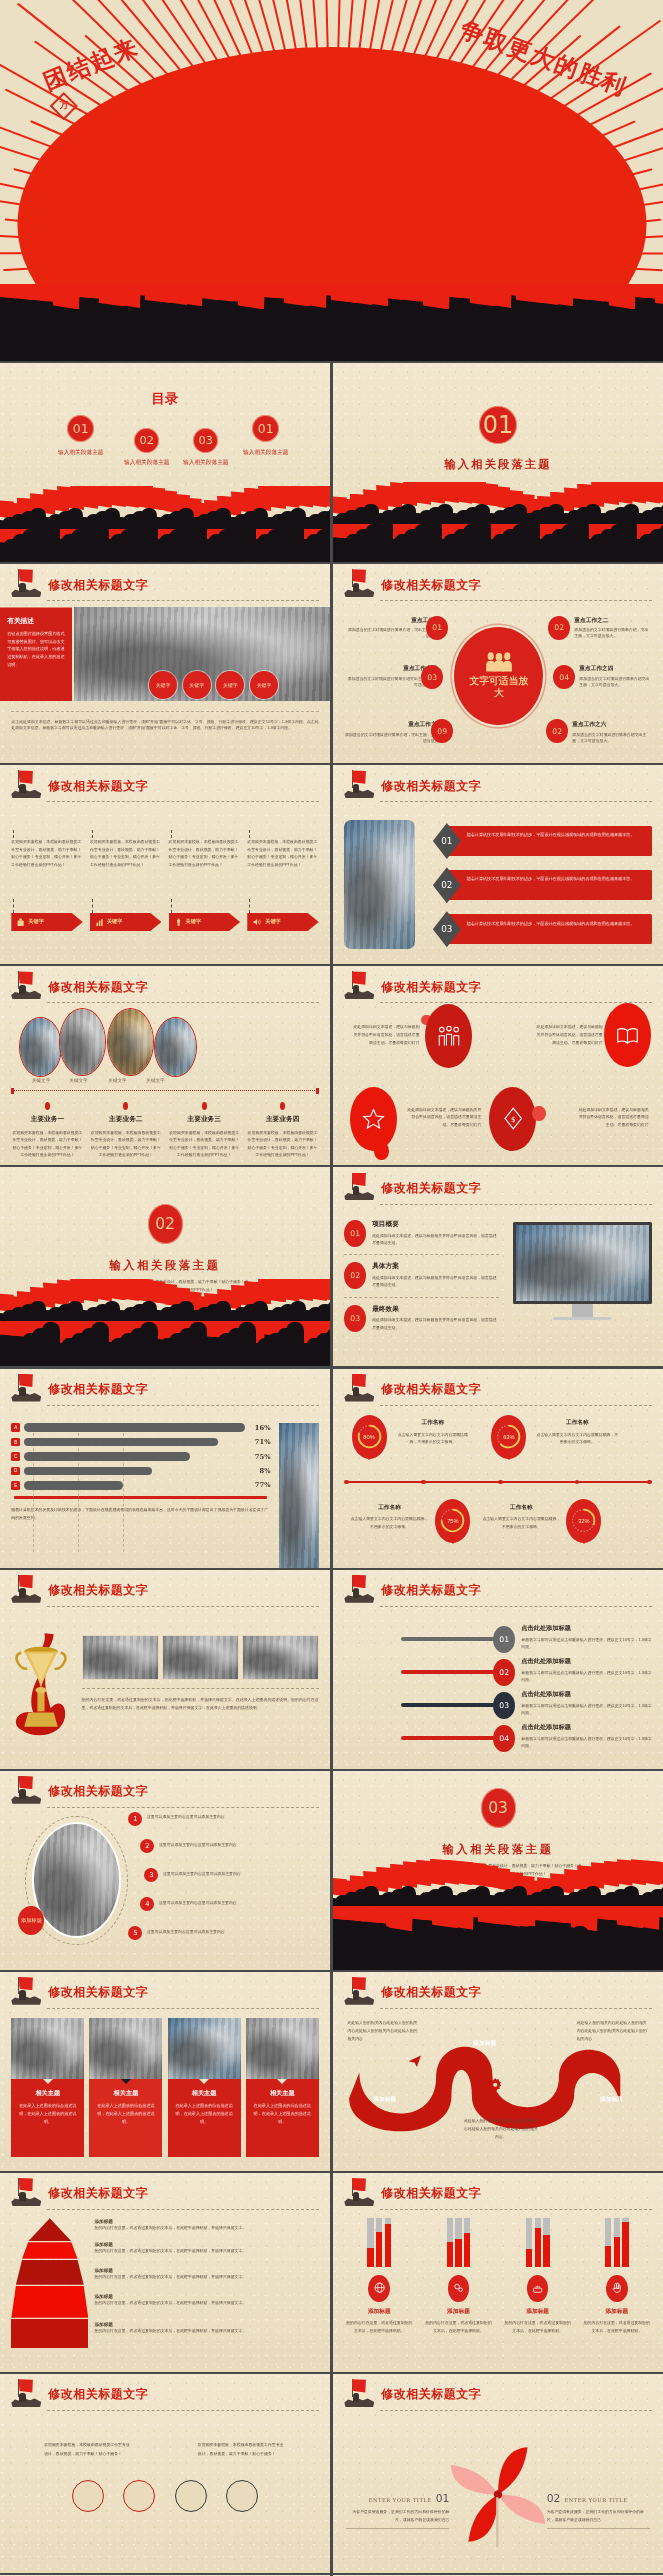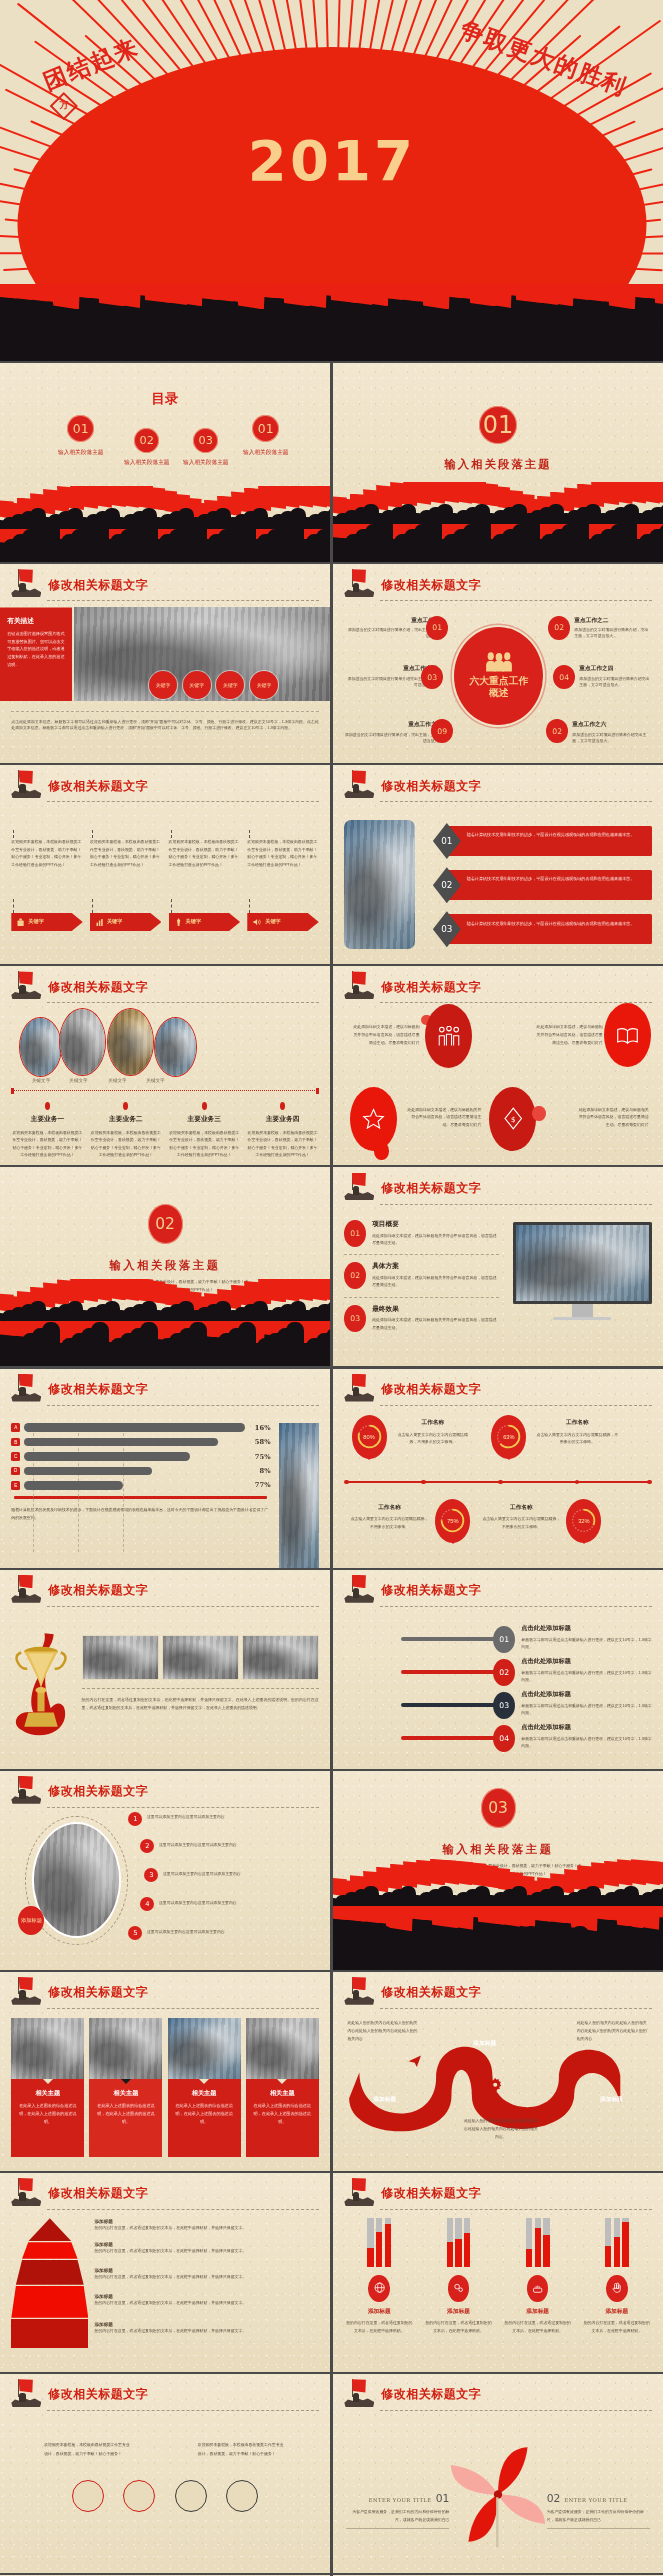--- a/index.html
+++ b/index.html
@@ -185,21 +185,20 @@
         <div class="ray" style="transform:rotate(87.10deg);height:366px;width:2.1px;"></div>
         <div class="ray" style="transform:rotate(90.05deg);height:402px;width:1.5px;"></div>
         <div class="ray" style="transform:rotate(93.00deg);height:330px;width:2.1px;"></div>
       </div>
     <div class="cover-arc"></div>
     <div class="cover-title-l">团结起来</div>
     <div class="cover-title-r">争取更大的胜利</div>
     <div class="seal">
         <span>万</span>
       </div>
-    <div class="cover-year">2017</div>
   </div>
   <div class="crowd tall" id="crowd1">
       <div class="fl" style="left:-10.3px;top:-1px;height:15.5px;"></div>
       <div class="fl" style="left:5.2px;top:-2.6px;height:18.5px;"></div>
       <div class="fl" style="left:20.6px;top:-4.1px;height:21.6px;"></div>
       <div class="fl" style="left:36px;top:-5.7px;height:25px;"></div>
       <div class="fl" style="left:52px;top:-2.6px;height:28px;"></div>
       <div class="fl" style="left:67px;top:-4.1px;height:18.5px;"></div>
       <div class="fl" style="left:82px;top:-5.7px;height:21.6px;"></div>
       <div class="fl" style="left:98px;top:-2.6px;height:25px;"></div>
@@ -627,21 +626,21 @@
             <svg width="28" height="19.6" viewBox="0 0 54 38">
                 <g fill="#f6cf8e">
                   <ellipse cx="11" cy="8" rx="6" ry="7.5"></ellipse>
                   <path d="M2 38v-13c0-5 4-8 9-8s9 3 9 8v13z"></path>
                   <ellipse cx="27" cy="10" rx="6.5" ry="8"></ellipse>
                   <path d="M17 38V24c0-5 4.5-8 10-8s10 3 10 8v14z"></path>
                   <ellipse cx="43" cy="8" rx="6" ry="7.5"></ellipse>
                   <path d="M34 38V25c0-5 4-8 9-8s9 3 9 8v13z"></path>
                 </g>
               </svg>
-            <div style="color:#f6cf8e;font-size:9.8px;font-weight:bold;line-height:1.25;margin-top:3.1px;text-align:center;width:60px;">六大重点工作概述</div>
+            <div style="color:#f6cf8e;font-size:9.8px;font-weight:bold;line-height:1.25;margin-top:3.1px;text-align:center;width:60px;">文字可适当放大</div>
           </div>
 
           <div style="position:absolute;left:0;top:9.3px;width:101px;text-align:right;">
             <div class="mini-title">重点工作之一</div>
             <div class="ptxt" style="margin-top:2.1px;">添加适当的文字对项目进行简单介绍，突出主题，文字可适当放大。</div>
           </div>
           <div class="rcircle" style="position:absolute;left:82px;top:8.2px;width:21.6px;height:24px;font-size:7.7px;">01</div>
           <div style="position:absolute;left:0;top:58px;width:93px;text-align:right;">
             <div class="mini-title">重点工作之三</div>
             <div class="ptxt" style="margin-top:2.1px;">添加适当的文字对项目进行简单介绍突出主题，文字可适当放大。</div>
@@ -1095,21 +1094,21 @@
                   <div style="flex:1;">
                     <div class="bar-track" style="width:100%;"></div>
                   </div>
                   <div style="width:21.6px;text-align:right;color:#3d3228;font-size:6.7px;font-weight:bold;font-family:'DejaVu Serif',serif;">16%</div>
                 </div>
                 <div style="display:flex;align-items:center;gap:4.1px;margin-bottom:5.7px;">
                   <div class="letter-badge">B</div>
                   <div style="flex:1;">
                     <div class="bar-track" style="width:88%;"></div>
                   </div>
-                  <div style="width:21.6px;text-align:right;color:#3d3228;font-size:6.7px;font-weight:bold;font-family:'DejaVu Serif',serif;">58%</div>
+                  <div style="width:21.6px;text-align:right;color:#3d3228;font-size:6.7px;font-weight:bold;font-family:'DejaVu Serif',serif;">71%</div>
                 </div>
                 <div style="display:flex;align-items:center;gap:4.1px;margin-bottom:5.7px;">
                   <div class="letter-badge">C</div>
                   <div style="flex:1;">
                     <div class="bar-track" style="width:75%;"></div>
                   </div>
                   <div style="width:21.6px;text-align:right;color:#3d3228;font-size:6.7px;font-weight:bold;font-family:'DejaVu Serif',serif;">75%</div>
                 </div>
                 <div style="display:flex;align-items:center;gap:4.1px;margin-bottom:5.7px;">
                   <div class="letter-badge">D</div>

